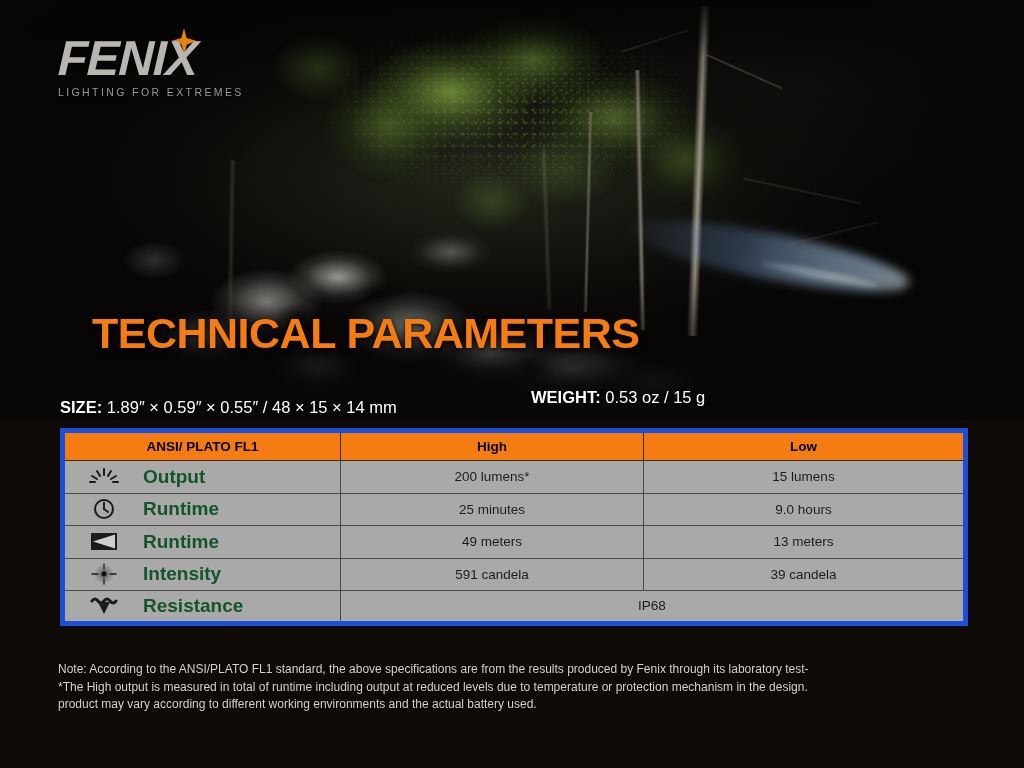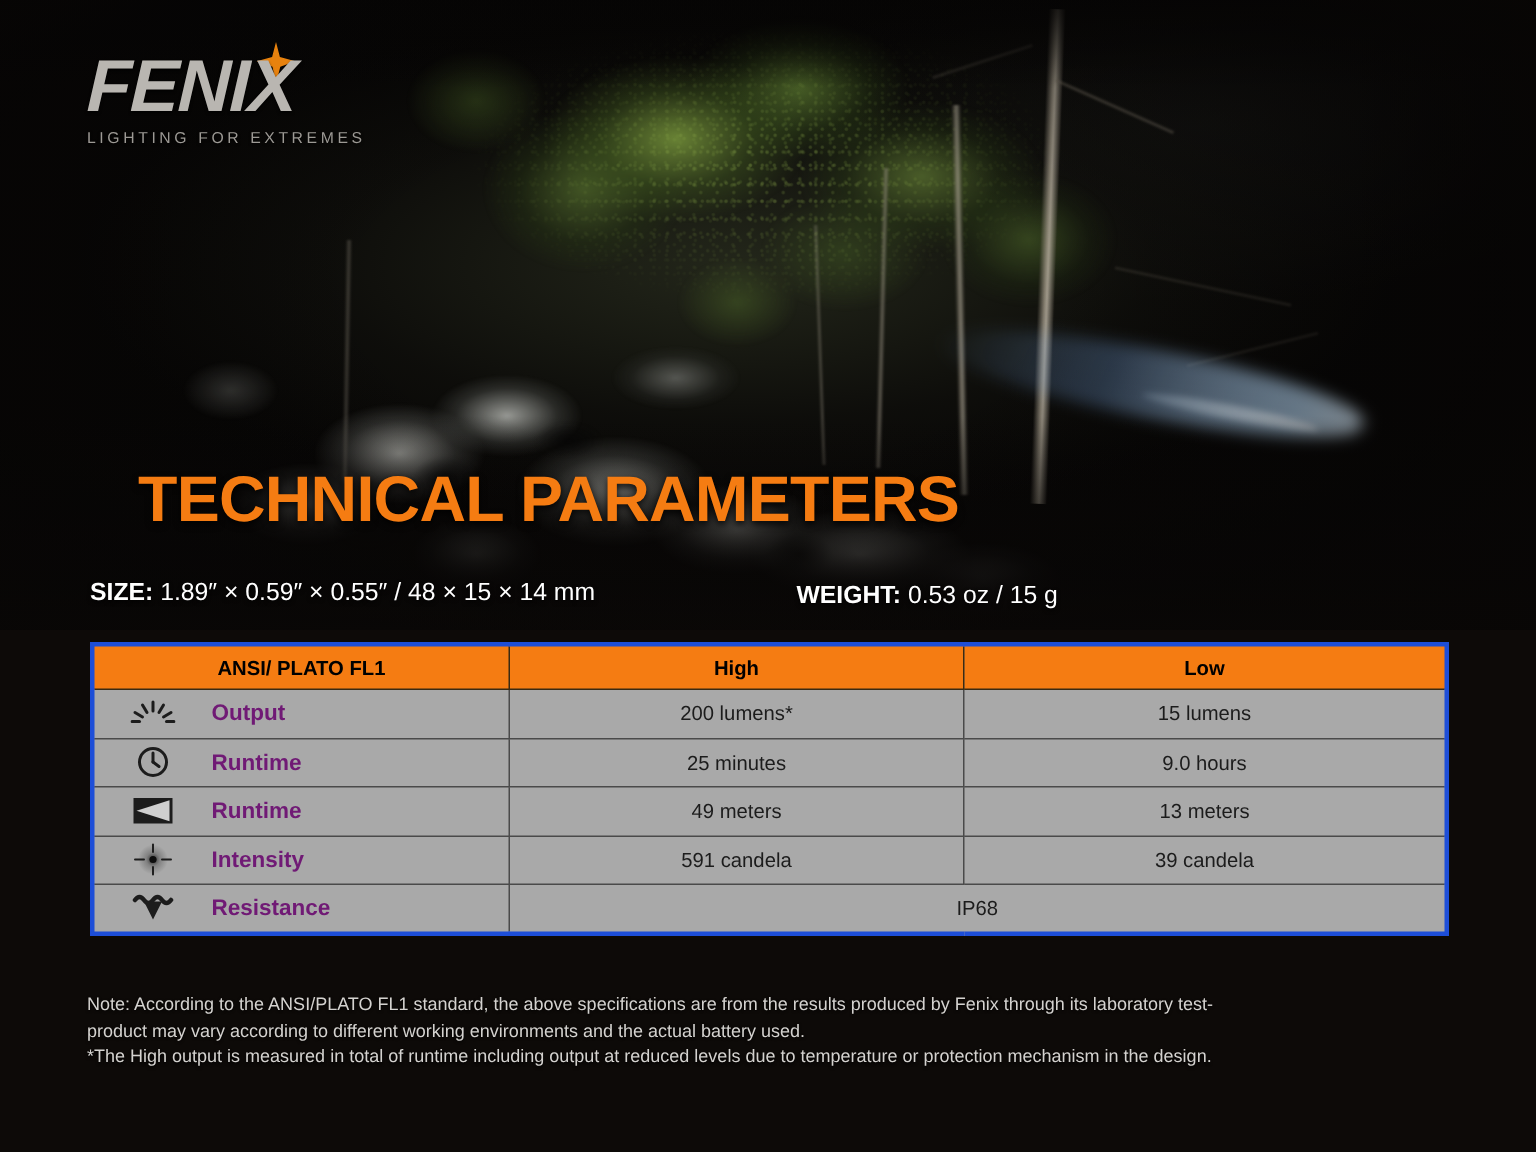--- a/index.html
+++ b/index.html
@@ -146,32 +146,32 @@
     text-shadow:0 2px 5px rgba(0,0,0,.85);
     margin-left:32px;
   }
   
   #specline{
     position:absolute; left:60px; top:386px; width:904px; height:22px;
     color:#ffffff; font-size:16.5px;
     text-shadow:0 1px 3px rgba(0,0,0,.9);
   }
   #specline .k{font-weight:bold;}
-  #size-block{position:absolute; left:0; top:0;}
+  #size-block{position:absolute; left:0; top:12px;}
   #weight-block{position:absolute; left:471px; top:2px;}
 
   
   #spec-table{
     position:absolute; left:60px; top:428px;
     width:904px;
     border-collapse:collapse;
     table-layout:fixed;
     font-size:13.5px;
     background:#a9a9a9;
-    border:3px solid #1d4ed8;
+    border:5px solid #1d4ed8;
   }
   #spec-table td, #spec-table th{
     border:1px solid #4a4a4a;
     height:32.5px;
     padding:0;
     color:#1c1c1c;
     font-weight:normal;
     text-align:center;
     vertical-align:middle;
   }
@@ -190,21 +190,21 @@
     text-align:left;
     font-weight:bold;
     padding:0;
     position:relative;
   }
   .rowlabel-inner{display:flex; align-items:center; height:100%;}
   .icon-cell{
     width:78px; min-width:78px; display:flex;
     align-items:center; justify-content:center;
   }
-  .label-text{font-weight:bold; font-size:15px; color:#701a75;}
+  .label-text{font-weight:bold; font-size:19px; color:#14532d;}
   .ico{display:block;}
 
   
   #footnote{
     position:absolute; left:58px; top:661px; width:908px;
     color:#d4d2cf; font-size:12px; line-height:1.47;
     text-shadow:0 1px 2px rgba(0,0,0,.85);
   }
   #footnote p{margin:0;}
 </style>
@@ -370,17 +370,17 @@
           </div>
         </td>
         <td colspan="2">IP68</td>
       </tr>
 
     </tbody>
   </table>
 
   <div id="footnote">
     <p>Note: According to the ANSI/PLATO FL1 standard, the above specifications are from the results produced by Fenix through its laboratory test-</p>
+    <p>*The High output is measured in total of runtime including output at reduced levels due to temperature or protection mechanism in the design.</p>
     <p>product may vary according to different working environments and the actual battery used.</p>
-    <p>*The High output is measured in total of runtime including output at reduced levels due to temperature or protection mechanism in the design.</p>
   </div>
 
 </div>
 
 </body></html>

